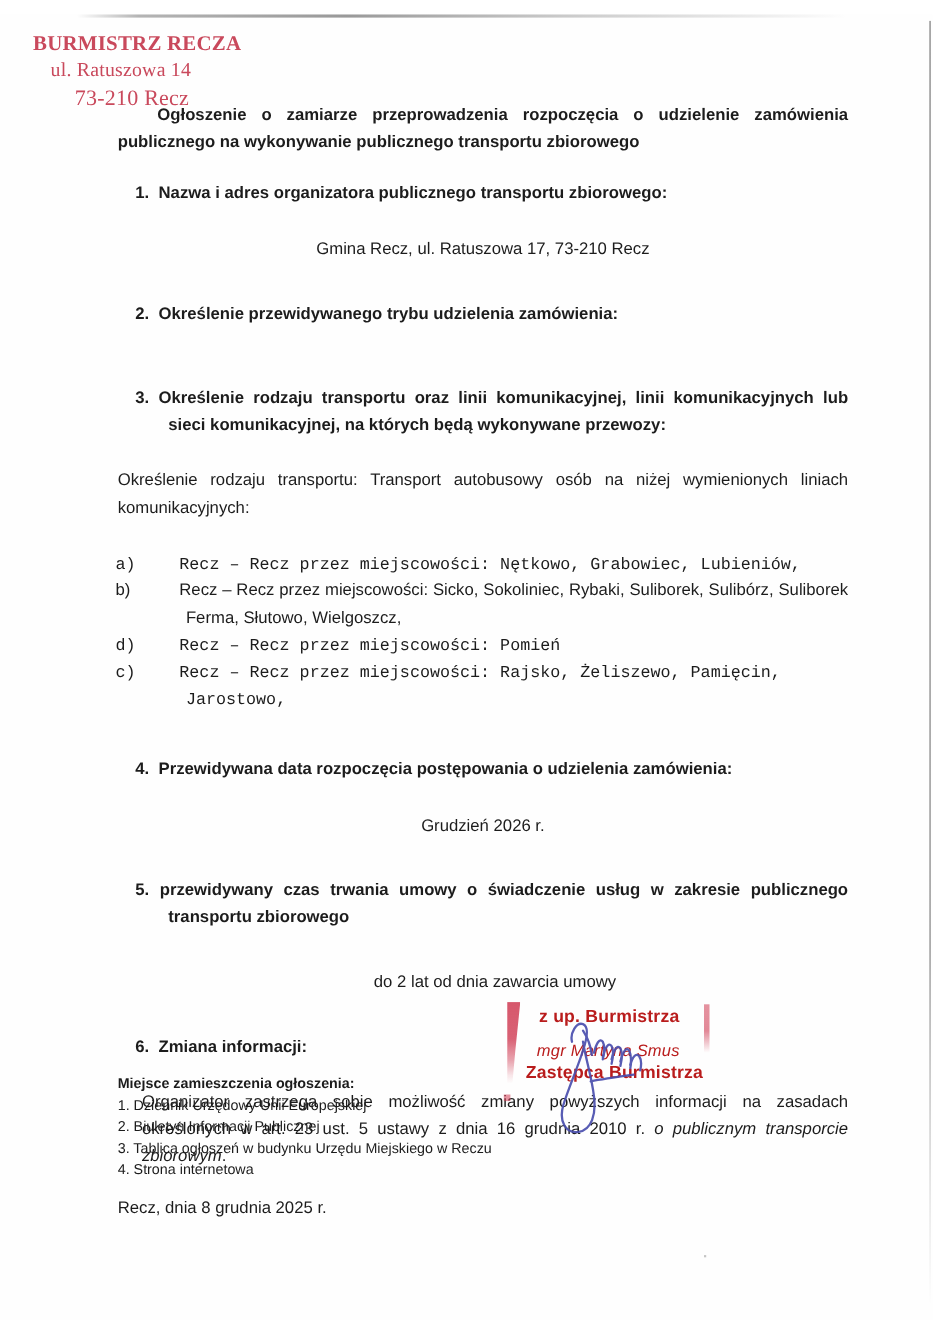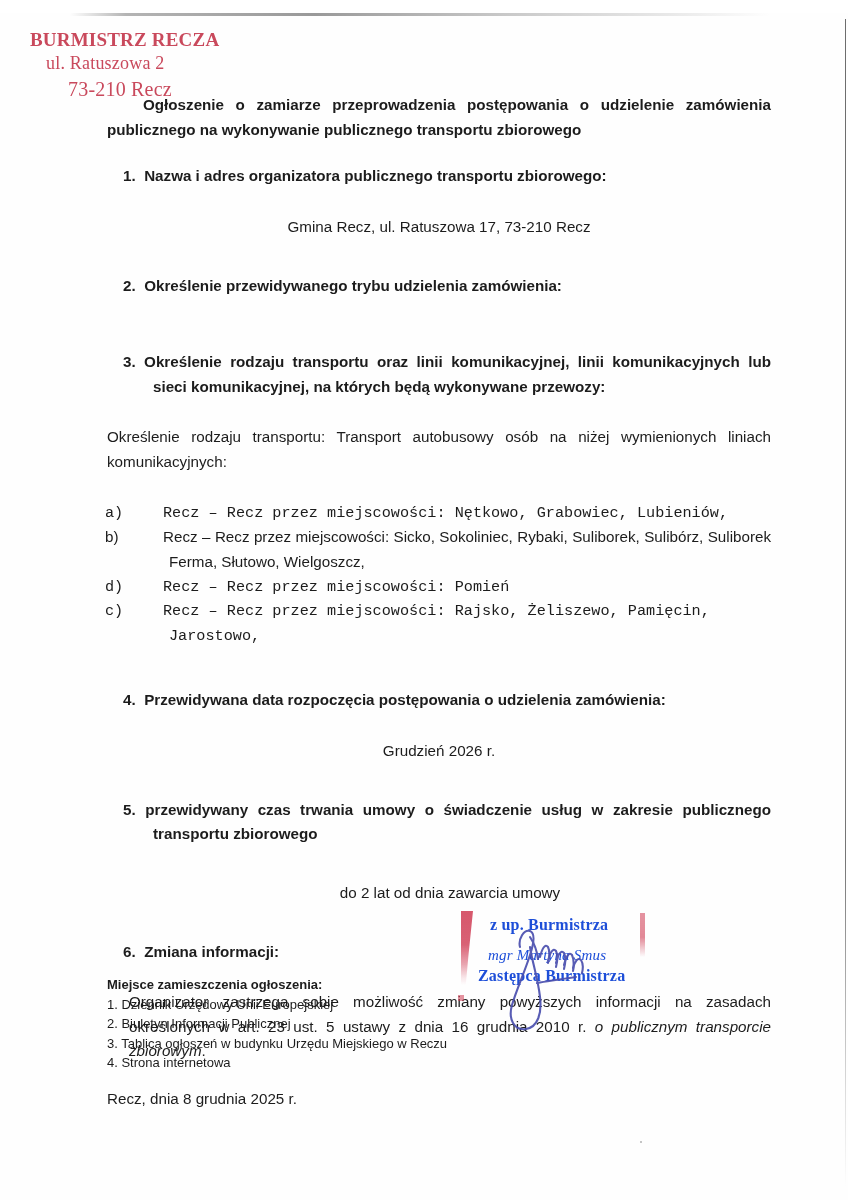--- a/index.html
+++ b/index.html
@@ -165,22 +165,22 @@
     font-size: 15.2px;
   }
 
   
   .stamp {
     position: absolute;
     left: 458px;
     top: 896px;
     width: 220px;
     height: 100px;
-    color: #1d4ed8;
-    font-family: Liberation Serif, serif;
+    color: #b91c1c;
+    font-family: Liberation Sans, sans-serif;
   }
   .stamp-line {
     position: absolute;
     white-space: nowrap;
     font-weight: bold;
     letter-spacing: 0.2px;
   }
   .stamp-l1 {
     left: 32px; top: 7px;
     font-size: 16px;
@@ -239,27 +239,27 @@
 
 <div id="page">
 
   <div class="scan-edge-top"></div>
   <div class="scan-edge-right"></div>
   <div class="scan-speck" style="left:640px;top:1128px;width:2px;height:2px;"></div>
   <div class="scan-speck" style="left:808px;top:1192px;width:3px;height:2px;"></div>
 
   <div class="letterhead">
     <div class="lh-name">BURMISTRZ RECZA</div>
-    <div class="lh-street">ul. Ratuszowa 2</div>
+    <div class="lh-street">ul. Ratuszowa 14</div>
     <div class="lh-city">73-210 Recz</div>
   </div>
 
   <div class="content">
 
-    <p class="doc-title">Ogłoszenie o zamiarze przeprowadzenia postępowania o udzielenie zamówienia publicznego na wykonywanie publicznego transportu zbiorowego</p>
+    <p class="doc-title">Ogłoszenie o zamiarze przeprowadzenia rozpoczęcia o udzielenie zamówienia publicznego na wykonywanie publicznego transportu zbiorowego</p>
 
     <div class="sec-head no-justify">
       <span>1.</span>&nbsp;&nbsp;<span>Nazwa i adres organizatora publicznego transportu zbiorowego:</span>
     </div>
     <div class="gap-m"></div>
     <p class="para plain">Gmina Recz, ul. Ratuszowa 17, 73-210 Recz</p>
 
     <div class="gap-l"></div>
 
     <div class="sec-head no-justify">

